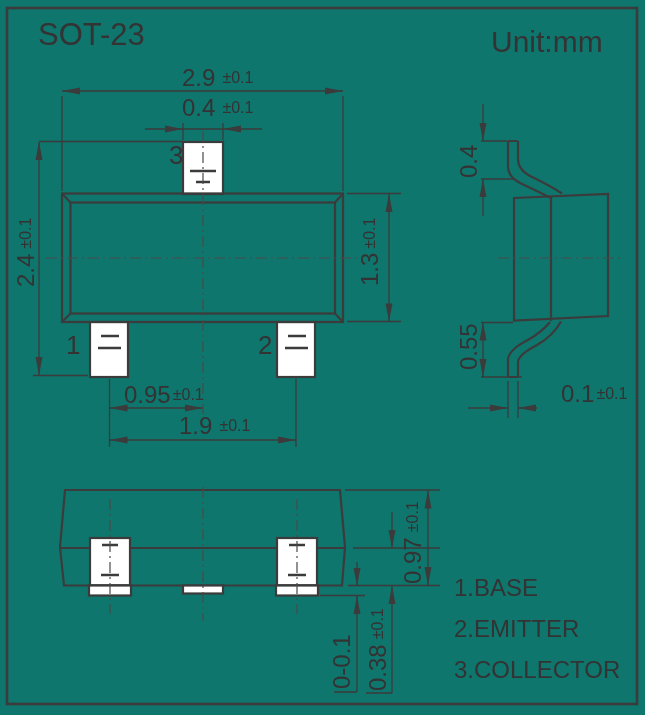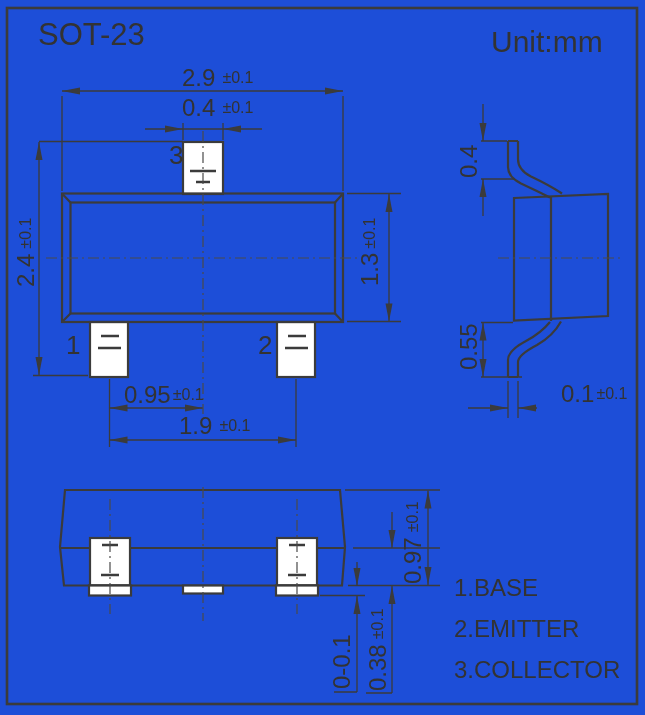--- a/index.html
+++ b/index.html
@@ -1,16 +1,16 @@
 <!DOCTYPE html>
 <html><head>
 <meta charset="utf-8">
 <style>
   html,body{margin:0;padding:0;background:#fff;}
-  .page{position:relative;width:645px;height:715px;background:#1d4ed8;overflow:hidden;}
+  .page{position:relative;width:645px;height:715px;background:#0f766e;overflow:hidden;}
   svg{display:block;}
   text, tspan{fill:#333;font-family:"Liberation Sans", sans-serif;}
   .title{font-size:31px;}
   .unit{font-size:30px;}
   .big{font-size:24px;}
   .tol{font-size:16px;}
   .pinlbl{font-size:26px;}
   .legend{font-size:24px;}
   .ln{stroke:#3b3b3b;stroke-width:2.2;fill:none;}
   .wf{stroke:#3b3b3b;stroke-width:2.2;fill:#ffffff;}

